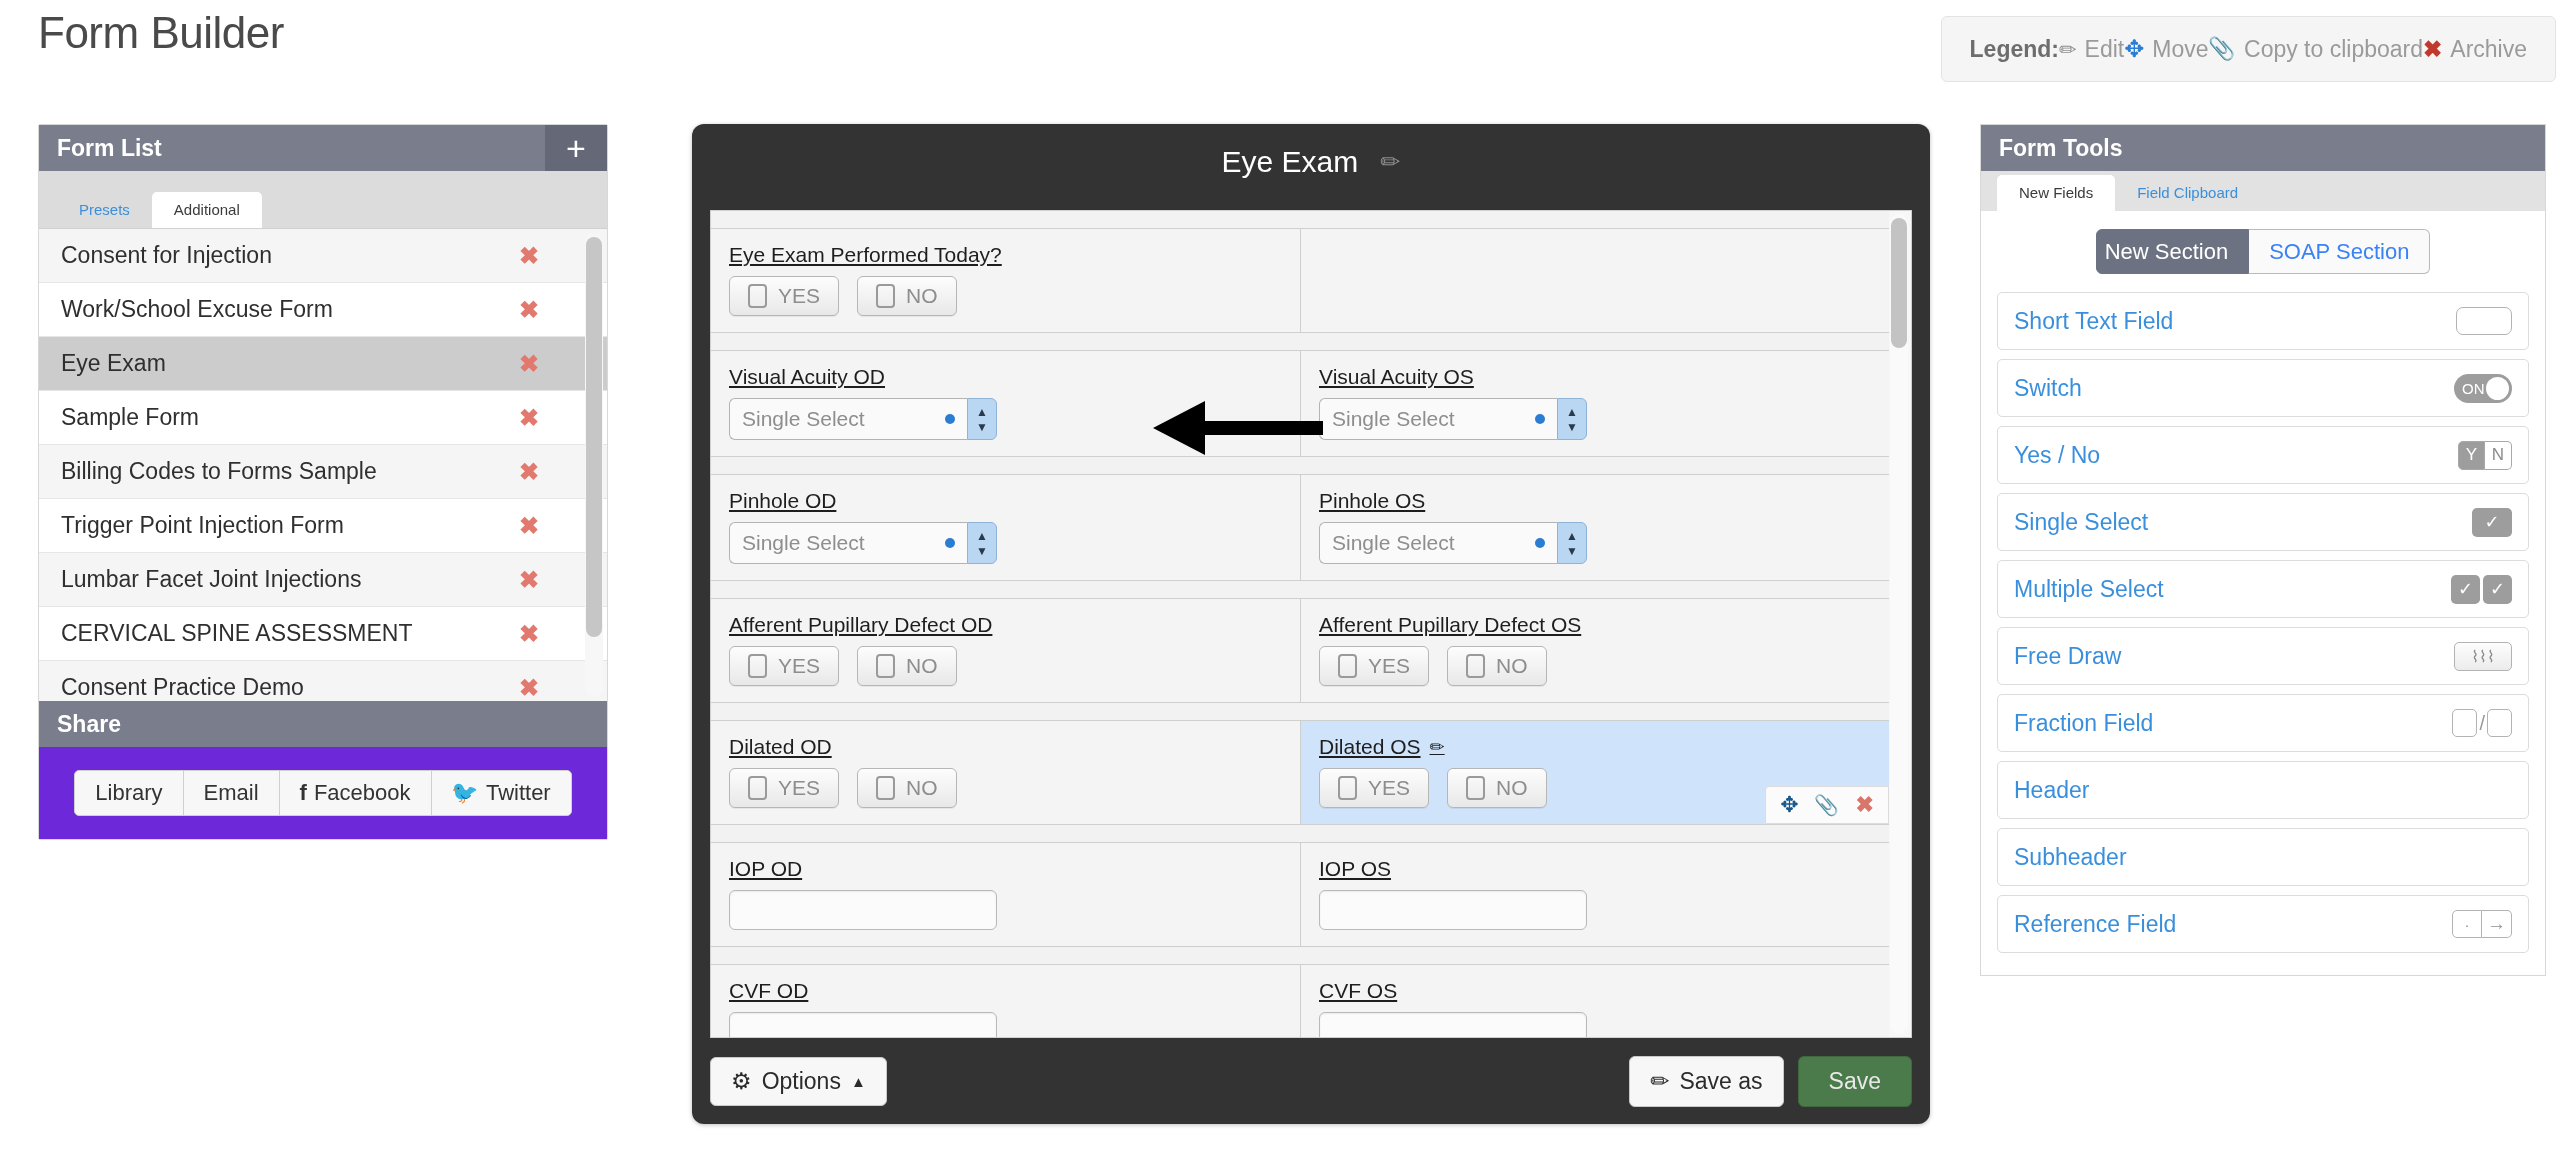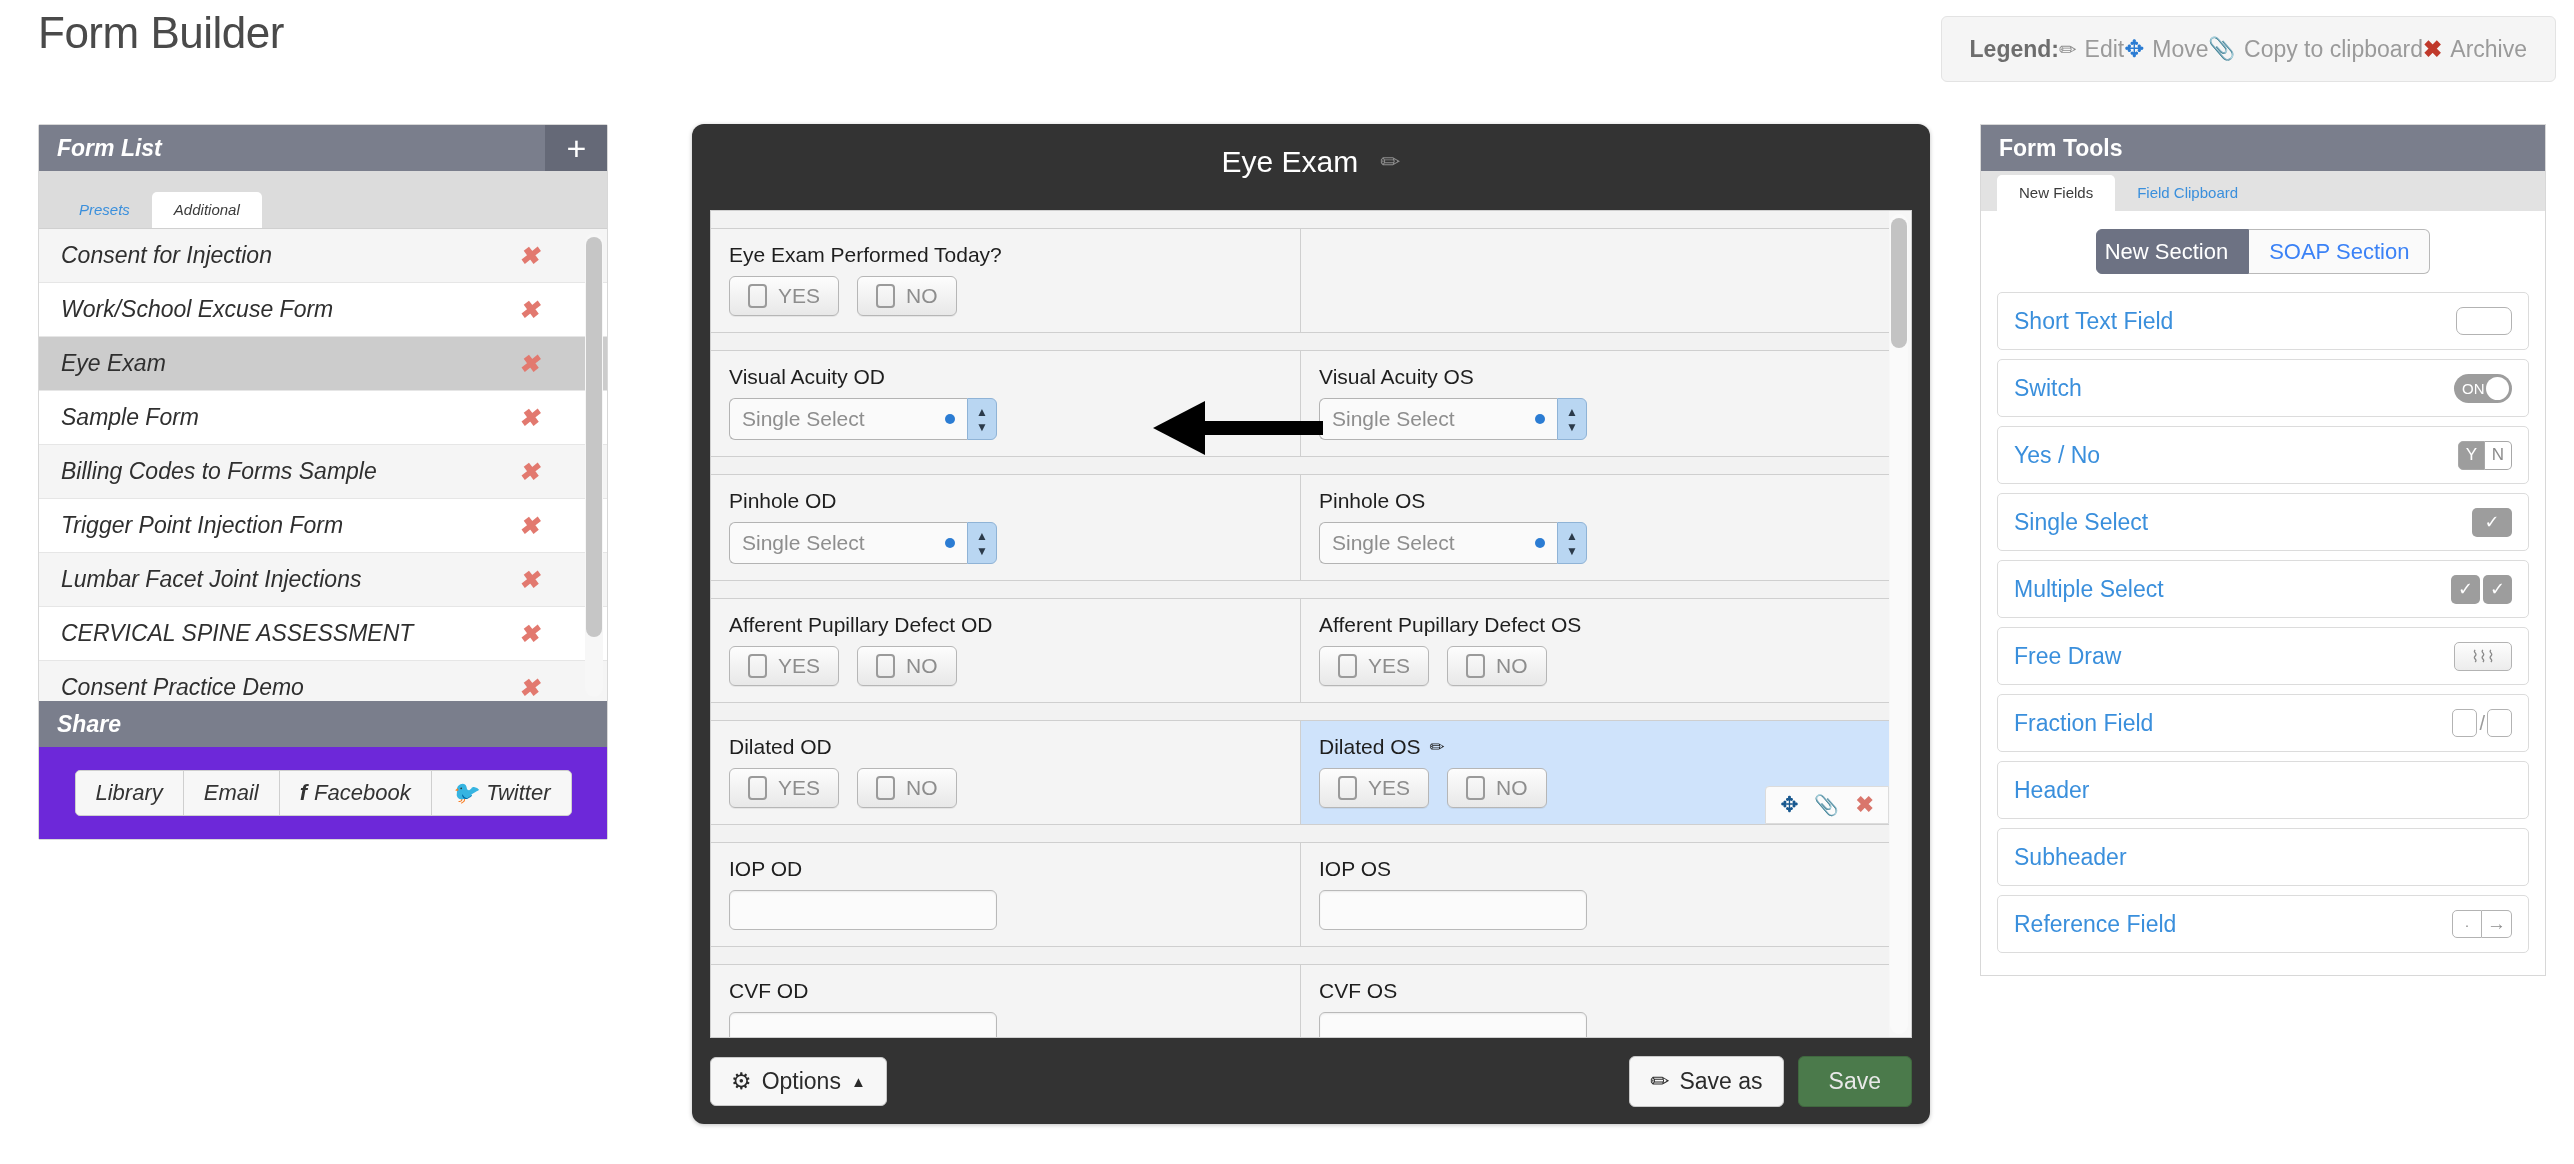--- a/index.html
+++ b/index.html
@@ -40,21 +40,20 @@
     height: 46px; display: flex; align-items: center;
     padding-left: 18px; position: relative;
   }
 
   
   #form-list-panel {
     position: absolute; left: 38px; top: 124px;
     width: 570px;
     border: 1px solid #d8d8d8; background: #fff;
     border-radius: 2px;
-    font-style: italic;
   }
   #add-form-btn {
     position: absolute; right: 0; top: 0;
     width: 62px; height: 46px;
     background: #656977; color: #fff;
     display: flex; align-items: center; justify-content: center;
     font-size: 34px; font-weight: 300; line-height: 1; cursor: pointer;
   }
   #fl-tabs {
     background: #dcdcdc; height: 58px;
@@ -129,21 +128,21 @@
     display: flex; border-bottom: 1px solid #cfcfcf; background: #f4f4f4;
   }
   .form-cell {
     width: 50%; padding: 14px 18px 16px 18px; position: relative;
     min-height: 78px;
   }
   .form-cell + .form-cell { border-left: 1px solid #cfcfcf; }
   .form-cell.highlight { background: #cfe3fb; }
   .fld-label {
     font-size: 21px; color: #1e1e1e; margin-bottom: 9px;
-    display: flex; align-items: center; gap: 9px;
+    display: flex; align-items: center; gap: 9px; text-decoration: underline;
   }
   .fld-label .ic-pencil-dark { color: #222; font-size: 18px; }
   .yn-wrap { display: flex; gap: 18px; }
   .yn-btn {
     background: linear-gradient(#fdfdfd,#e8e8e8);
     border: 1px solid #b6b6b6; border-radius: 6px;
     padding: 7px 18px; display: flex; align-items: center; gap: 11px;
     font-size: 21px; color: #8d8d8d; cursor: pointer;
     box-shadow: 0 1px 0 rgba(0,0,0,.06);
   }

